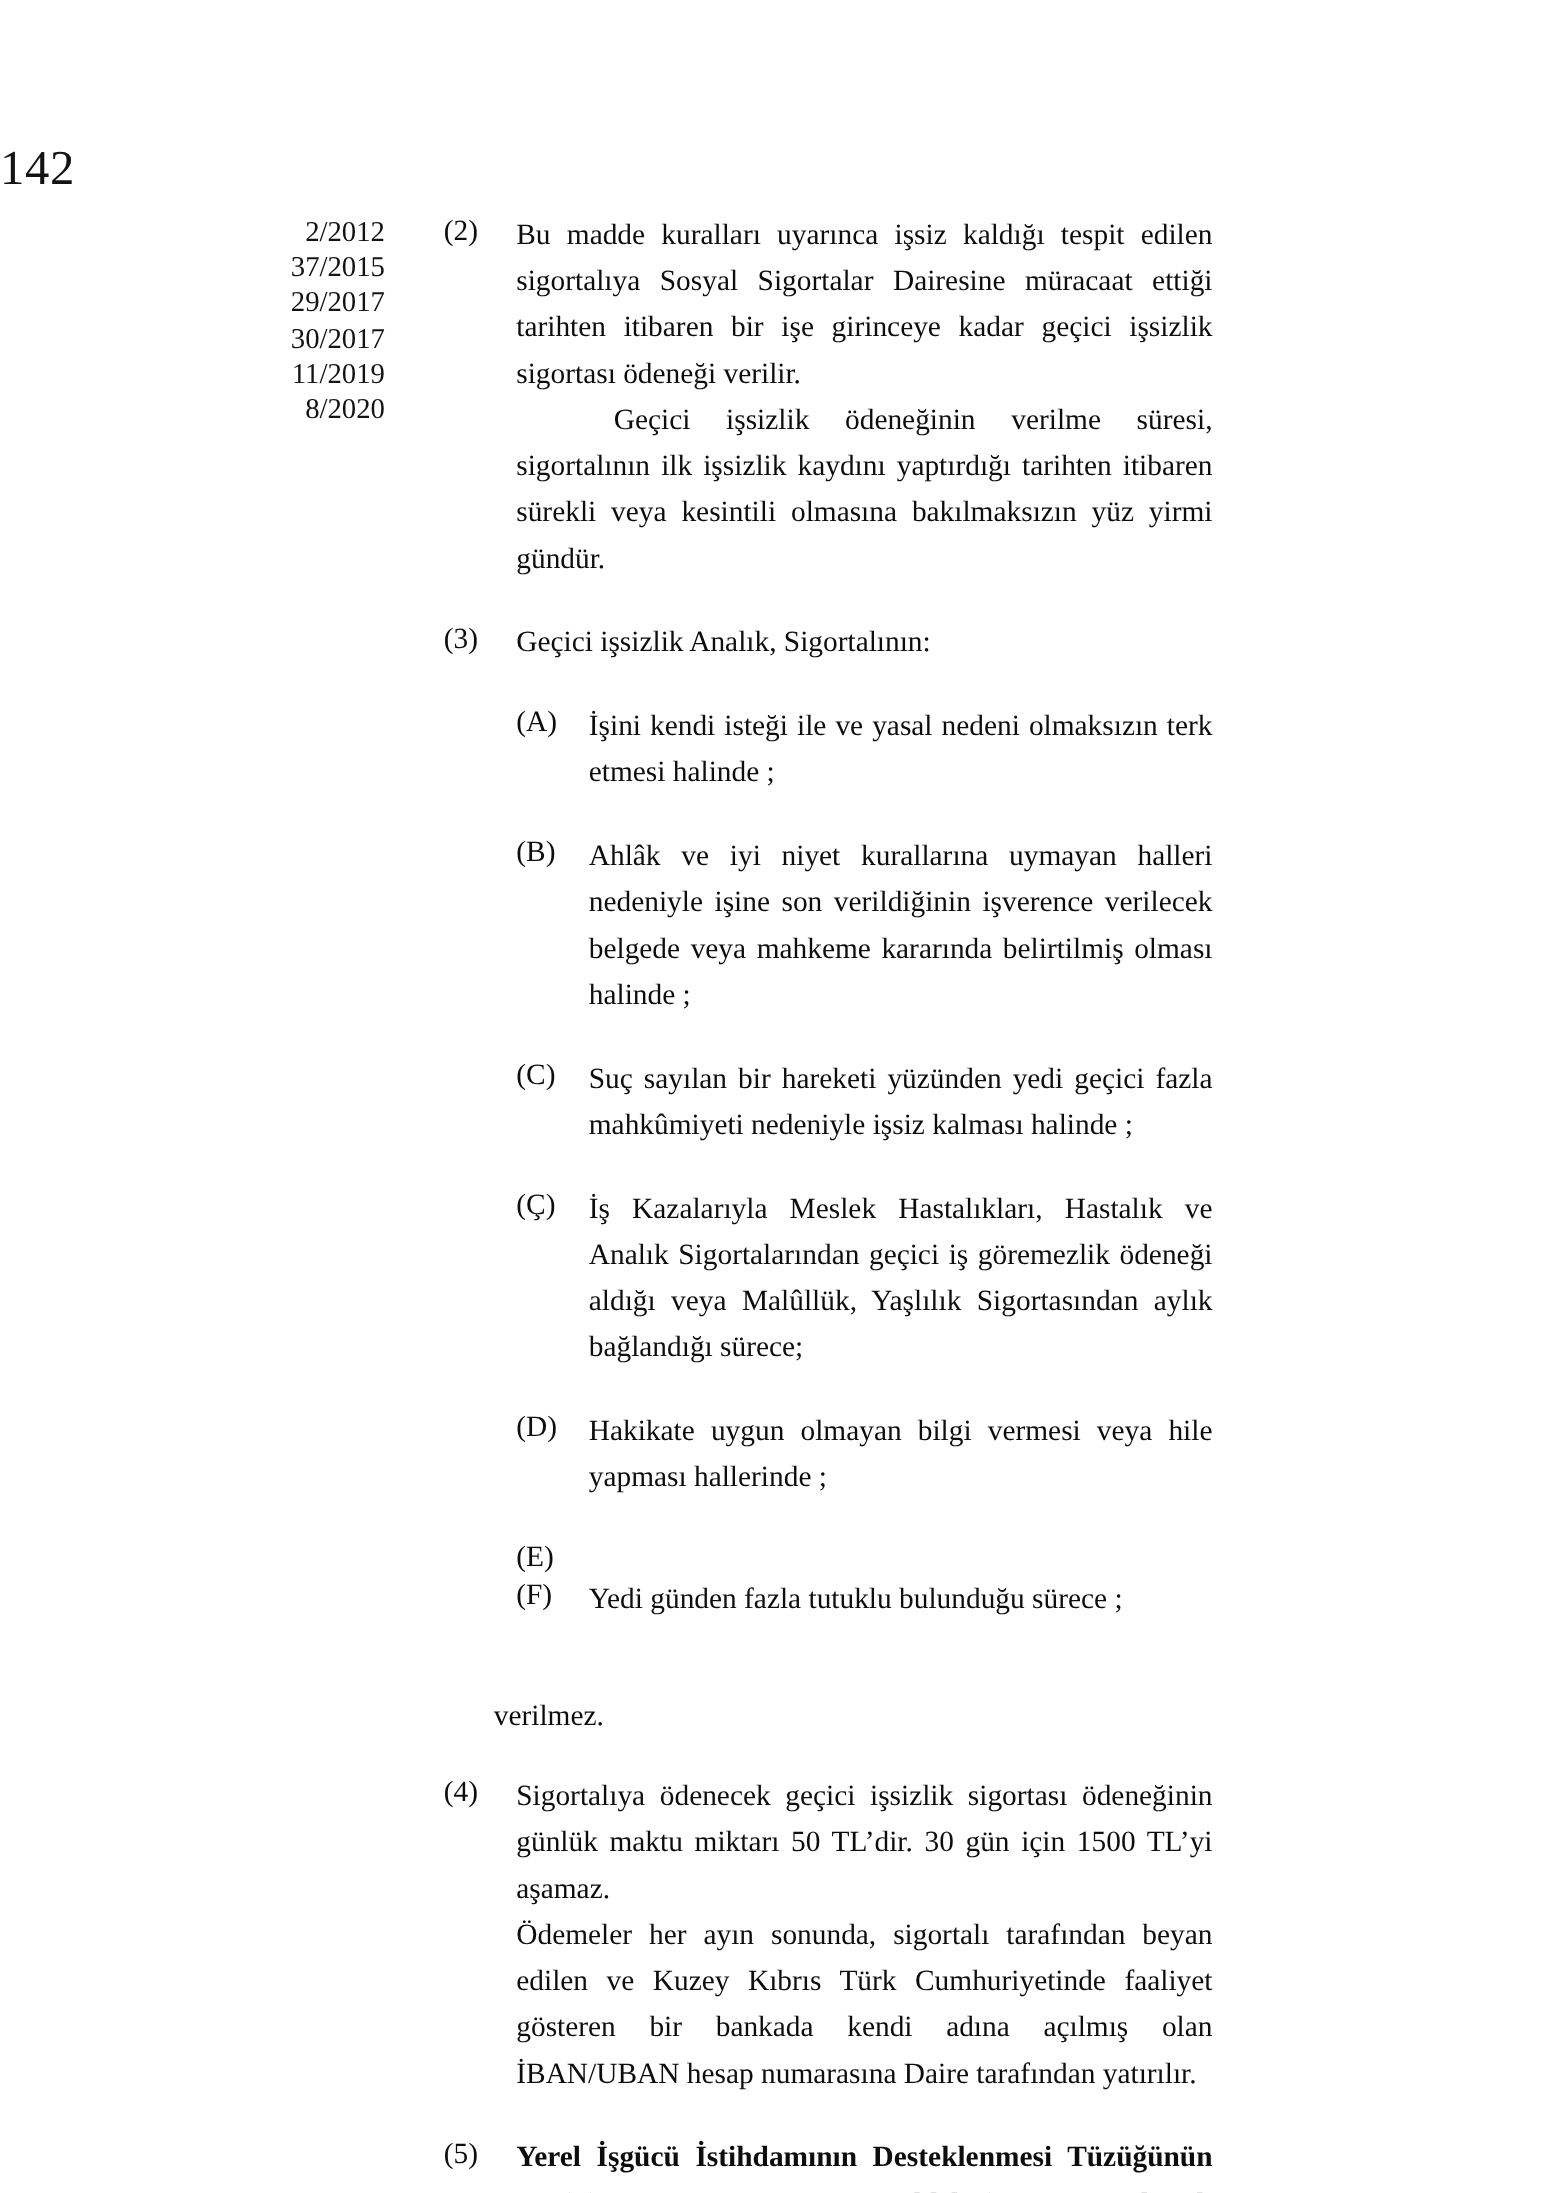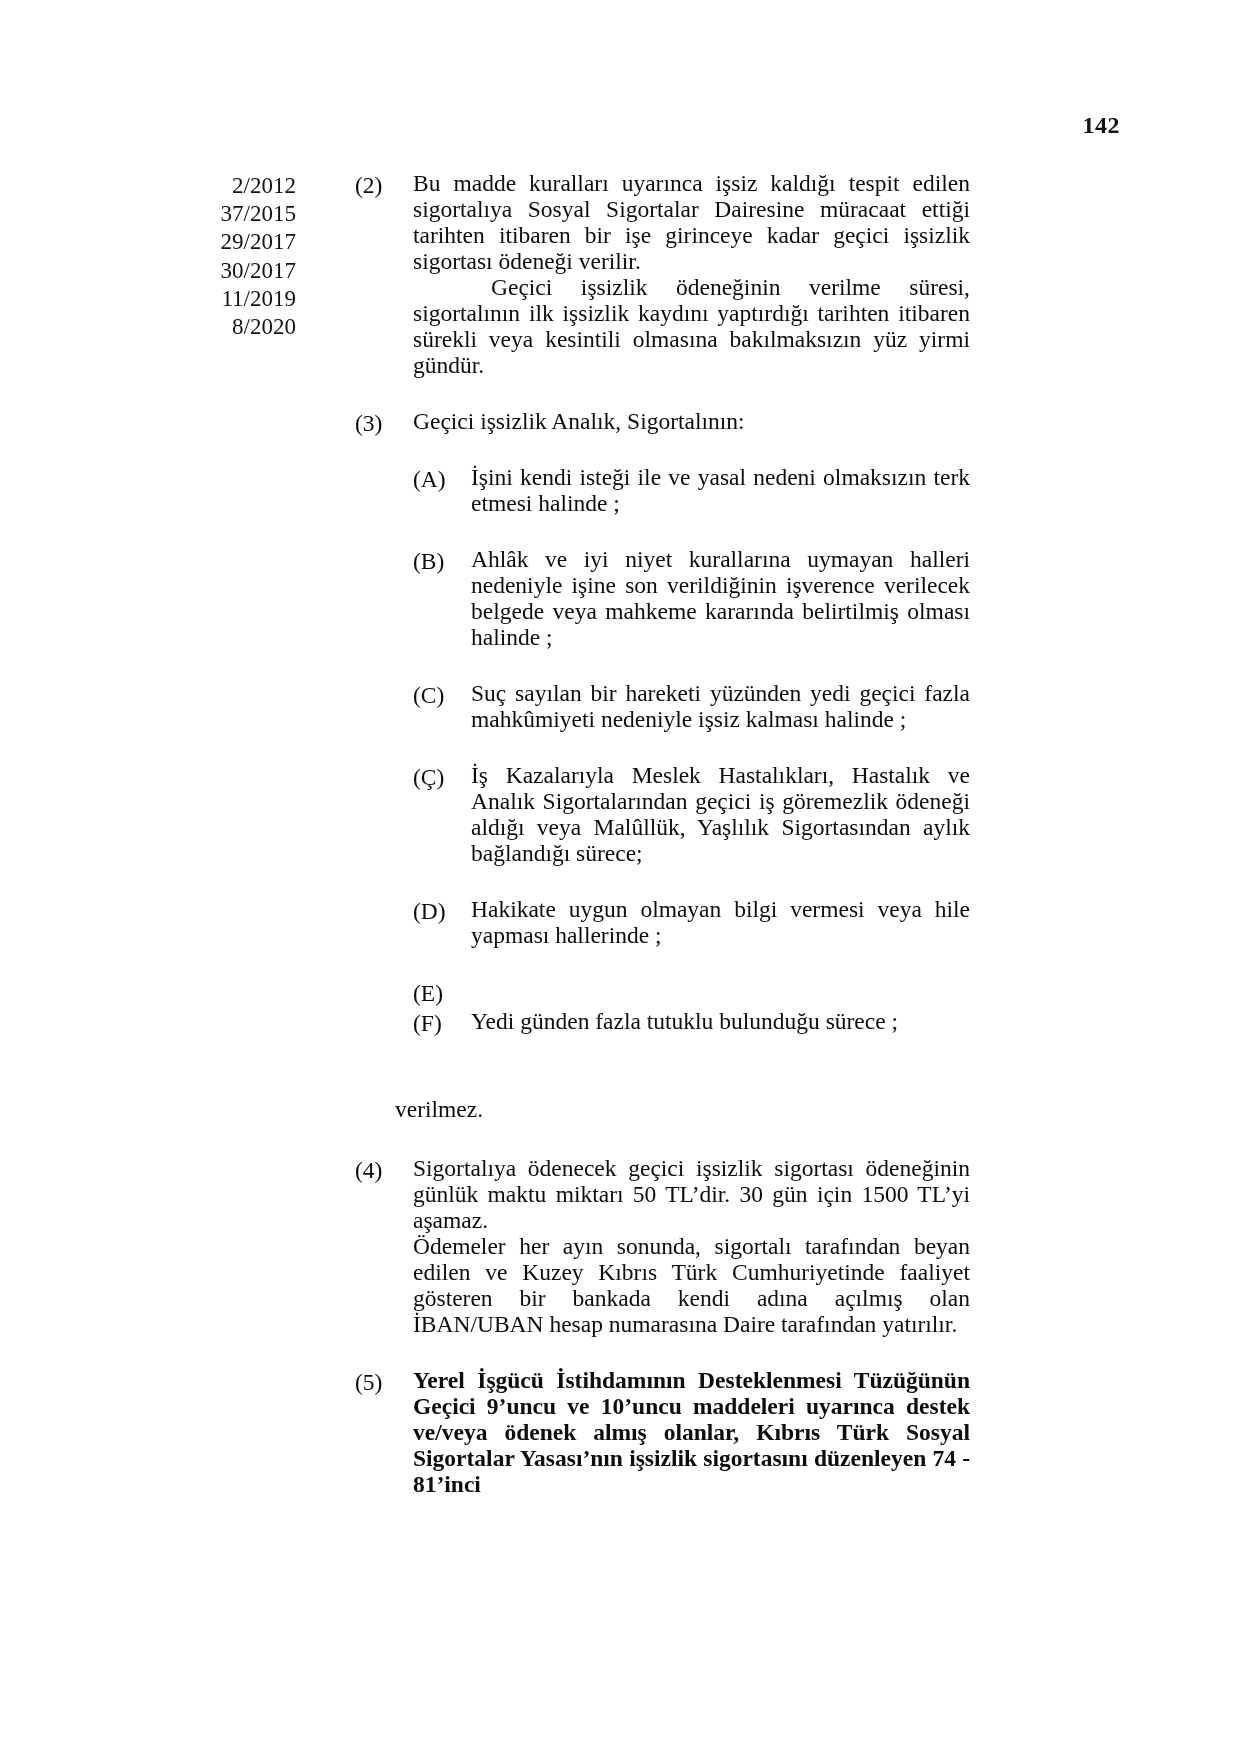--- a/index.html
+++ b/index.html
@@ -23,32 +23,31 @@
     width: 1240px;
     height: 1754px;
   }
 
   
   .page-number {
     position: absolute;
     top: 112px;
     left: 0;
     width: 1120px;
-    text-align: right;
-    font-size: 24px;
+    text-align: left;
+    font-size: 39px;
     letter-spacing: 0.5px;
     color: #131313;
-    font-weight: bold;
   }
 
   
   .margin-notes {
     position: absolute;
     top: 172px;
-    left: 136px;
+    left: 148px;
     width: 160px;
     text-align: right;
     font-size: 23px;
     line-height: 28.2px;
     color: #131313;
   }
   .margin-note-line {
     display: block;
     white-space: nowrap;
   }
@@ -72,21 +71,21 @@
     left: 0;
     top: 0;
     width: 52px;
     font-size: 23.5px;
     line-height: 30.5px;
     white-space: nowrap;
   }
   .clause-body {
     margin-left: 58px;
     font-size: 23.5px;
-    line-height: 26px;
+    line-height: 37px;
     text-align: justify;
     text-justify: inter-word;
     hyphens: none;
   }
   .clause-body p {
     margin: 0;
   }
   .indent-first { text-indent: 78px; }
 
   

